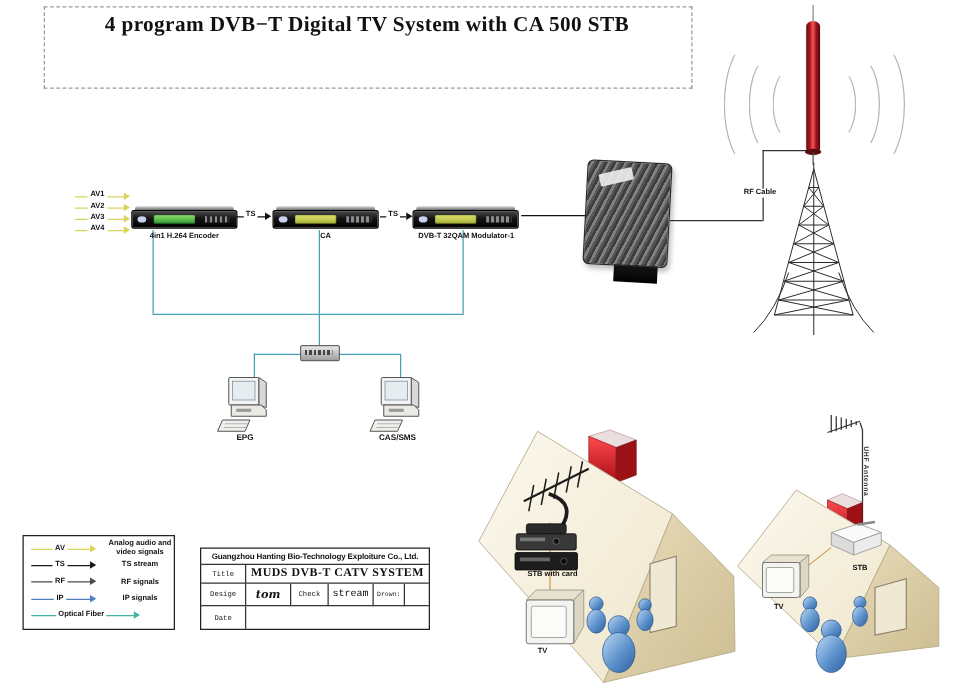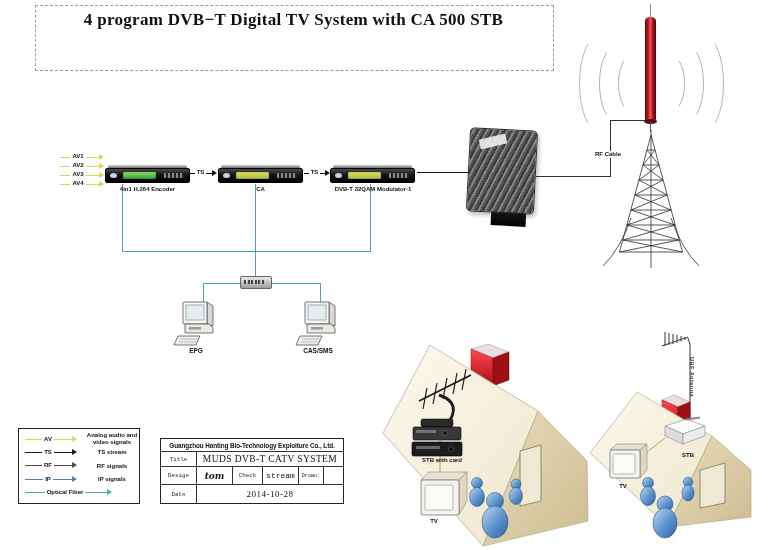--- a/index.html
+++ b/index.html
@@ -86,21 +86,21 @@
   
   .tblock{left:160px;top:438px;width:184px;height:66px;border:1.5px solid #222;background:#fff;
       box-sizing:border-box;display:grid;grid-template-columns:36px 36px 30px 36px 25px auto;
       grid-template-rows:13px 15px 18px auto;}
   .tcell{border-right:1px solid #333;border-bottom:1px solid #333;display:flex;
       align-items:center;justify-content:center;overflow:hidden;}
   .tcell.last{border-right:none;}
   .tcell.bot{border-bottom:none;}
   .t-company{grid-column:1/7;font-size:6.4px;font-weight:bold;letter-spacing:-.1px;}
   .t-small{font-size:5.8px;font-family:"Liberation Mono",monospace;color:#222;}
-  .t-main{grid-column:2/7;font-family:"Liberation Serif",serif;font-weight:normal;font-size:9.5px;
+  .t-main{grid-column:2/7;font-family:"Liberation Serif",serif;font-weight:bold;font-size:9.5px;
       letter-spacing:.4px;}
   .t-script{font-family:"DejaVu Serif",serif;font-style:italic;font-weight:bold;font-size:9px;}
   .t-mono{font-family:"Liberation Mono",monospace;font-size:8px;}
   .t-date{grid-column:2/7;font-family:"Liberation Serif",serif;font-size:9px;letter-spacing:.5px;}
   
   .tiny-lbl{font-size:6.5px;}
   .uhf-vert{position:absolute;left:689px;top:357px;font-size:5.5px;font-weight:bold;color:#333;
       writing-mode:vertical-rl;letter-spacing:.5px;}
   svg{position:absolute;overflow:visible;}
 </style>
@@ -335,21 +335,20 @@
   <div class="tcell last t-company" style="grid-column:1/7">Guangzhou Hanting Bio-Technology Exploiture Co., Ltd.</div>
   <div class="tcell t-small">Title</div>
   <div class="tcell last t-main">MUDS DVB-T CATV SYSTEM</div>
   <div class="tcell t-small">Desige</div>
   <div class="tcell t-script">tom</div>
   <div class="tcell t-small">Check</div>
   <div class="tcell t-mono">stream</div>
   <div class="tcell t-small" style="font-size:5.2px">Drown:</div>
   <div class="tcell last"></div>
   <div class="tcell bot t-small">Date</div>
-  <div class="tcell bot last t-date">2014-10-28</div>
 </div>
 
 <svg style="left:383px;top:333px" width="217" height="215" viewBox="0 0 217 215">
 
   <polygon points="88,16 105,11 126,19 110,25" fill="#ecdede" stroke="#b08a8a" stroke-width="0.5"></polygon>
   <polygon points="88,16 110,25 110,53 88,45" fill="url(#redg)" stroke="#8c0e13" stroke-width="0.5"></polygon>
   <polygon points="110,25 126,19 126,47 110,53" fill="#9c1116" stroke="#6e0a0e" stroke-width="0.5"></polygon>
 
   <polygon points="47,12 155,78 100,213 0,100" fill="url(#roofg)" stroke="#b5aa87" stroke-width="0.7"></polygon>
   <polygon points="155,78 204,128 205,188 100,213" fill="url(#wallg)" stroke="#b5aa87" stroke-width="0.7"></polygon>

